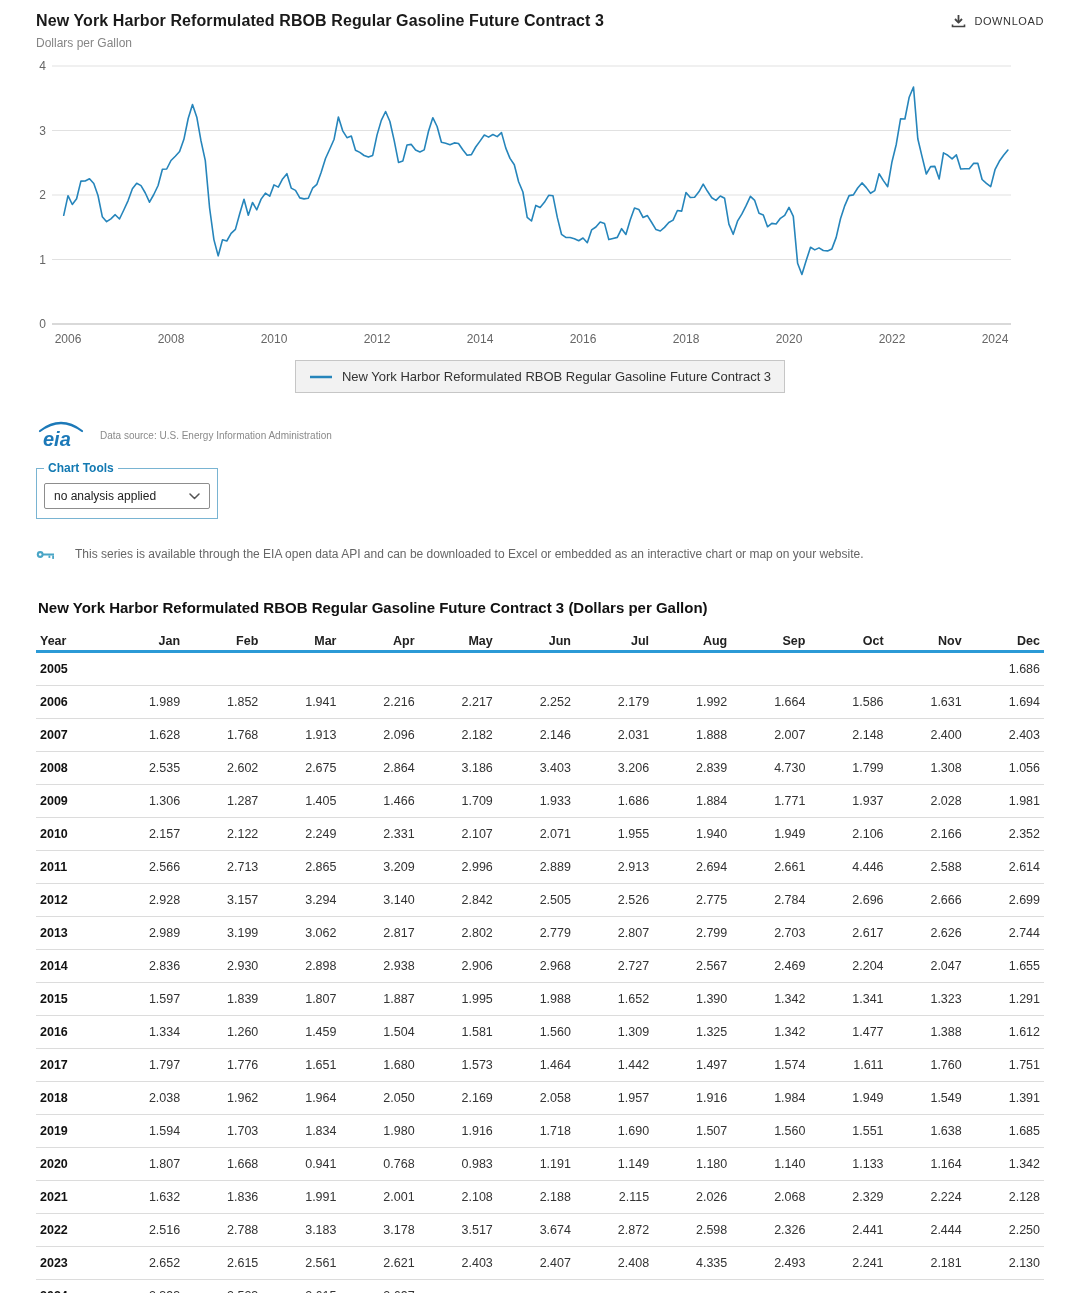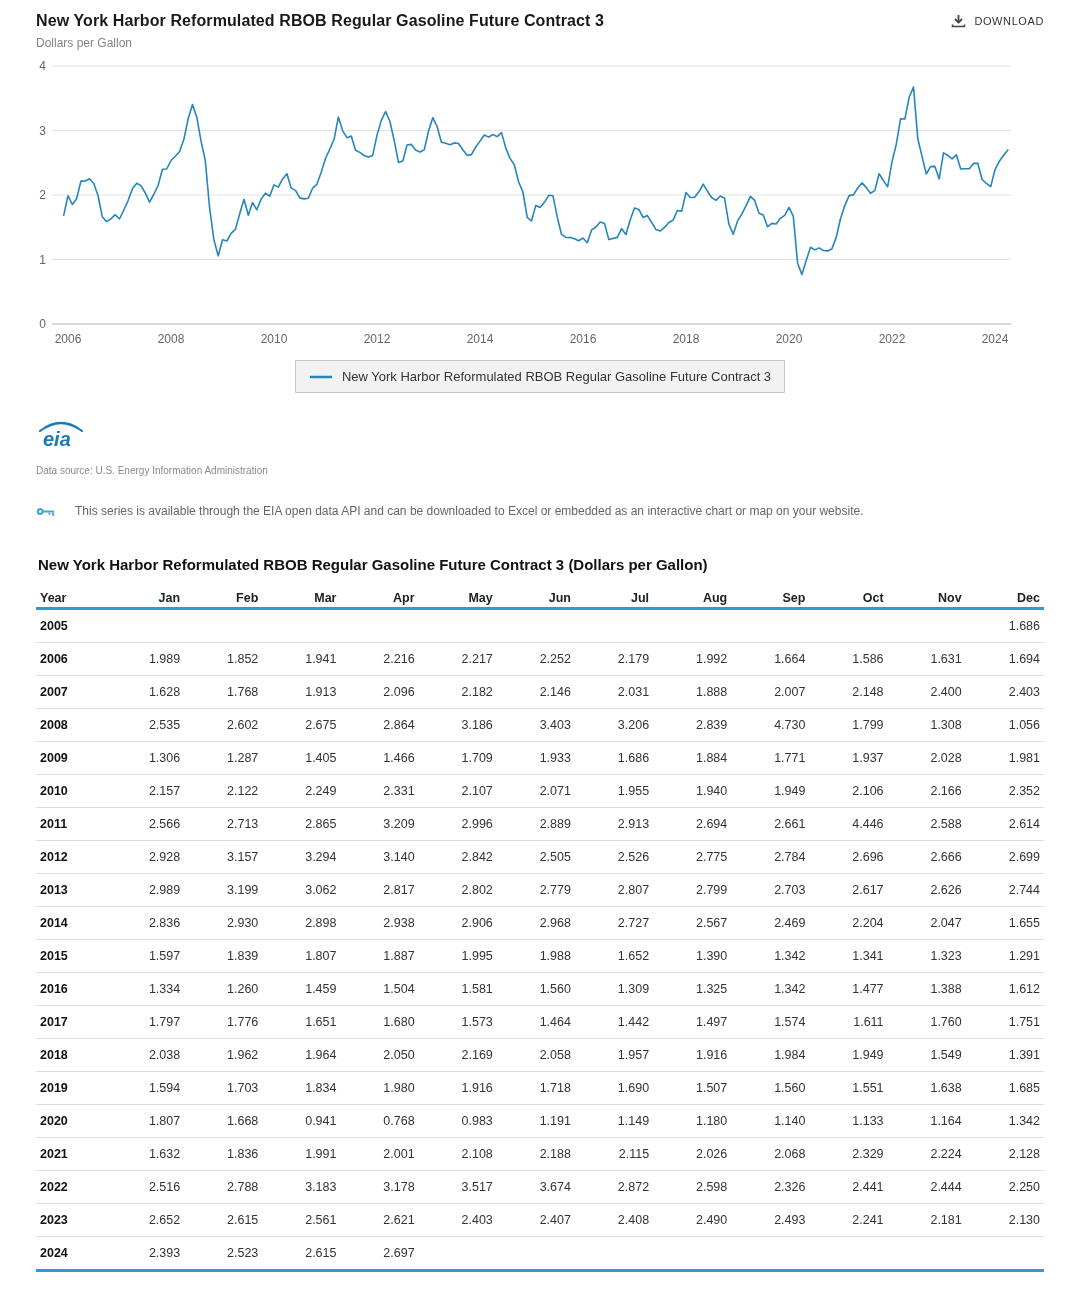--- a/index.html
+++ b/index.html
@@ -15,21 +15,21 @@
 
   
   .axis-label { font-size:12px; fill:#666; font-family:"Liberation Sans", sans-serif; }
 
   
   .legend-wrap { display:flex; justify-content:center; margin-top:6px; }
   .legend-box { display:flex; align-items:center; gap:9px; background:#f2f2f2; border:1px solid #c6c6c6;
                 padding:8px 13px; font-size:13px; color:#333; cursor:pointer; }
 
   
-  .source-row { display:flex; align-items:flex-start; gap:14px; margin-top:26px;flex-direction:column; }
+  .source-row { display:flex; align-items:center; gap:14px; margin-top:26px; }
   .source-text { font-size:10px; color:#8a8a8a; }
 
   
   .chart-tools { width:182px; border:1px solid #79b4d2; margin:10px 0 0 0; padding:8px 7px 9px 7px; }
   .chart-tools legend { font-size:12px; font-weight:bold; color:#1279b2; padding:0 4px; }
   .analysis-select { display:flex; justify-content:space-between; align-items:center; gap:8px;
                      border:1px solid #8d8d8d; background:#fff; padding:5px 9px; font-size:12px; color:#222;
                      cursor:pointer; border-radius:2px; }
 
   
@@ -105,20 +105,29 @@
   
   <div class="source-row">
     <svg width="50" height="32" viewBox="0 0 50 32">
       <path d="M4 12 Q 25 -4 46 12" stroke="#1c79b8" stroke-width="2.2" fill="none" stroke-linecap="round"></path>
       <text x="7" y="27" font-size="20" font-weight="bold" font-style="italic" fill="#1c79b8" font-family="Liberation Sans, sans-serif">eia</text>
     </svg>
     <span class="source-text">Data source: U.S. Energy Information Administration</span>
   </div>
 
   
+  <fieldset class="chart-tools">
+    <legend>Chart Tools</legend>
+    <div class="analysis-select">
+      <span>no analysis applied</span>
+      <svg width="11" height="7" viewBox="0 0 11 7">
+        <path d="M1 1 L5.5 5.5 L10 1" stroke="#555" stroke-width="1.5" fill="none" stroke-linecap="round" stroke-linejoin="round"></path>
+      </svg>
+    </div>
+  </fieldset>
 
   
   <div class="api-note">
     <svg width="19" height="11" viewBox="0 0 19 11">
       <circle cx="4.2" cy="5.5" r="3.4" fill="#49a5c6"></circle>
       <circle cx="4.2" cy="5.5" r="1.3" fill="#ffffff"></circle>
       <rect x="7" y="4.5" width="11" height="2" fill="#49a5c6"></rect>
       <rect x="12.5" y="6.5" width="1.8" height="2.4" fill="#49a5c6"></rect>
       <rect x="16.2" y="6.5" width="1.8" height="3.4" fill="#49a5c6"></rect>
     </svg>
@@ -419,21 +428,21 @@
           </tr>
           <tr>
             <th scope="row">2023</th>
             <td>2.652</td>
             <td>2.615</td>
             <td>2.561</td>
             <td>2.621</td>
             <td>2.403</td>
             <td>2.407</td>
             <td>2.408</td>
-            <td>2.490</td>
+            <td>4.335</td>
             <td>2.493</td>
             <td>2.241</td>
             <td>2.181</td>
             <td>2.130</td>
           </tr>
           <tr>
             <th scope="row">2024</th>
             <td>2.393</td>
             <td>2.523</td>
             <td>2.615</td>

